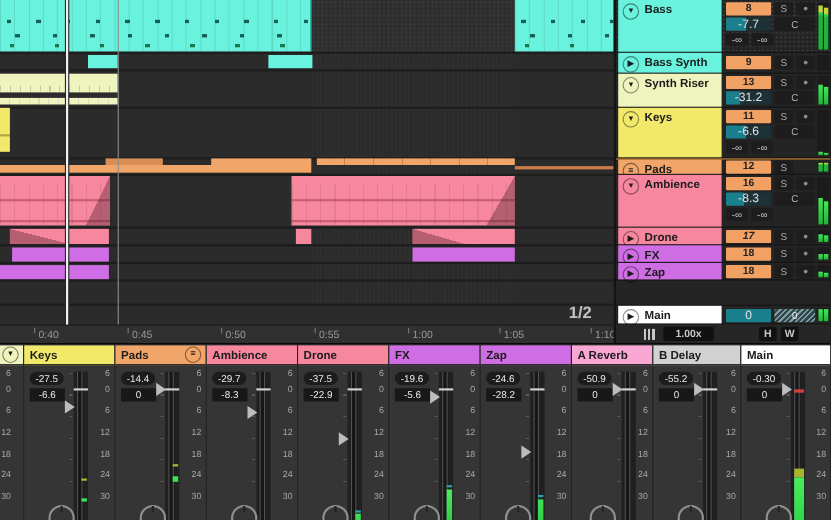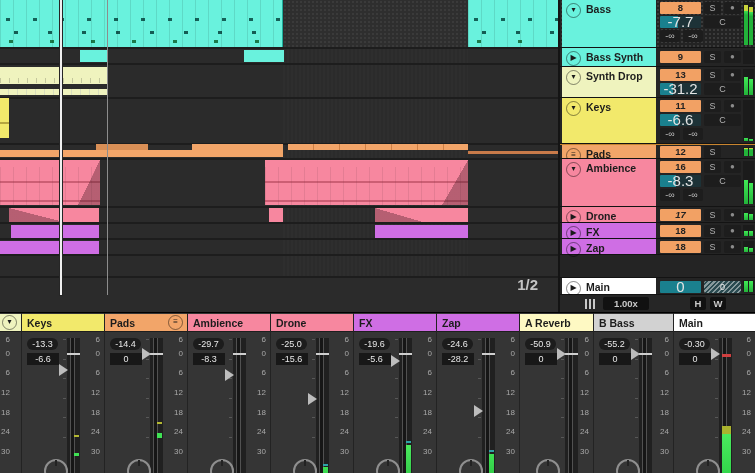--- a/index.html
+++ b/index.html
@@ -41,21 +41,21 @@
   #panel{position:absolute;left:558px;top:0;width:197px;height:312px;background:#242424;border-left:2px solid #141414;}
   .prow{position:absolute;left:0;right:0;border-bottom:1px solid #131313;box-sizing:border-box;}
   .pname{position:absolute;left:2px;top:0;bottom:0;width:94px;display:flex;align-items:flex-start;padding-top:3px;box-sizing:border-box;}
   .cicon{display:inline-block;width:13px;height:13px;line-height:12px;border:1px solid rgba(0,0,0,0.45);border-radius:50%;text-align:center;font-size:8px;color:#1b1b1b;margin:0 5px 0 4px;flex:none;}
   .tname{font-size:10.5px;font-weight:bold;color:#1c1c1c;white-space:nowrap;}
   .pctl{position:absolute;left:98px;right:0;top:0;bottom:0;}
   .numbox{position:absolute;left:2px;width:41px;height:12px;background:#f2a164;color:#222;font-size:9.5px;font-weight:bold;text-align:center;line-height:12px;border-radius:1px;}
   .sbtn,.dbtn{position:absolute;width:17px;height:12px;background:#1d1d1d;color:#b0b0b0;font-size:9px;text-align:center;line-height:12px;border-radius:2px;}
   .sbtn{left:46px;}
   .dbtn{left:66px;color:#8c8c8c;font-size:8px;}
-  .volbox{position:absolute;left:2px;width:41px;height:12px;color:#e3e3e3;font-size:15px;text-align:center;line-height:12px;border-radius:1px;}
+  .volbox{position:absolute;left:2px;width:41px;height:12px;color:#e3e3e3;font-size:11px;text-align:center;line-height:12px;border-radius:1px;}
   .cbtn{position:absolute;left:46px;width:37px;height:12px;background:#1d1d1d;color:#b0b0b0;font-size:9px;text-align:center;line-height:12px;border-radius:2px;}
   .infbox{position:absolute;width:20px;height:12px;background:#1d1d1d;color:#c0c0c0;font-size:9px;text-align:center;line-height:12px;border-radius:2px;}
   .pmeter{position:absolute;right:3px;top:2px;bottom:2px;width:9px;display:flex;gap:1px;align-items:flex-end;background:#1b1b1b;padding:0 1px;}
   .pbar{flex:1;background:linear-gradient(to top,#23b33a,#41e956);}
   .pbar.ytip{background:linear-gradient(to top,#23b33a 75%,#3fe254 86%,#c9d43b 86%);}
   #transport{position:absolute;left:0;right:0;top:295px;height:17px;background:#262626;}
   .tbox{position:absolute;top:2px;height:13px;background:#111;color:#c9c9c9;font-size:9.5px;font-weight:bold;text-align:center;line-height:13px;border-radius:2px;}
   
   #mixer{position:absolute;left:0;top:312px;width:755px;height:161px;background:#353535;border-top:1px solid #000;box-sizing:border-box;}
   .strip{position:absolute;top:0;bottom:0;border-left:1px solid #232323;box-sizing:border-box;}
@@ -142,20 +142,36 @@
     <div class="rowdiv" style="top:238px;"></div>
 
     <div class="clip clip-magenta" style="left:0;top:241px;width:99px;height:13px;"></div>
     <div class="rowdiv" style="top:254px;"></div>
     <div class="rowdiv" style="top:276px;"></div>
 
     <div id="editline"></div>
     <div id="playhead"></div>
     <div id="pageind">1/2</div>
 
+    <div id="ruler">
+      <i class="rtick" style="left:31px;"></i>
+        <span class="rlab" style="left:35px;">0:40</span>
+      <i class="rtick" style="left:116px;"></i>
+        <span class="rlab" style="left:120px;">0:45</span>
+      <i class="rtick" style="left:201px;"></i>
+        <span class="rlab" style="left:205px;">0:50</span>
+      <i class="rtick" style="left:286px;"></i>
+        <span class="rlab" style="left:290px;">0:55</span>
+      <i class="rtick" style="left:371px;"></i>
+        <span class="rlab" style="left:375px;">1:00</span>
+      <i class="rtick" style="left:454px;"></i>
+        <span class="rlab" style="left:458px;">1:05</span>
+      <i class="rtick" style="left:537px;"></i>
+        <span class="rlab" style="left:541px;">1:10</span>
+    </div>
   </div>
 
   <div id="panel">
 
     <div class="prow dots" style="top:0;height:48px;background-color:#232323;">
       <div class="pname" style="background:#69f2dd;">
         <span class="cicon">▾</span>
         <span class="tname">Bass</span>
       </div>
       <div class="pctl">
@@ -185,21 +201,21 @@
         <div class="pmeter">
             <div class="pbar" style="height:0;"></div>
             <div class="pbar" style="height:0;"></div>
           </div>
       </div>
     </div>
 
     <div class="prow" style="top:67px;height:31px;">
       <div class="pname" style="background:#eff3be;">
         <span class="cicon">▾</span>
-        <span class="tname">Synth Drop</span>
+        <span class="tname">Synth Riser</span>
       </div>
       <div class="pctl">
         <div class="numbox" style="top:2px;">13</div>
         <div class="sbtn" style="top:2px;">S</div>
         <div class="dbtn" style="top:2px;">●</div>
         <div class="volbox" style="top:16px;background:linear-gradient(90deg,#1a808e 32%,#1d3237 32%);">-31.2</div>
         <div class="cbtn" style="top:16px;">C</div>
         <div class="pmeter">
             <div class="pbar" style="height:68%;"></div>
             <div class="pbar" style="height:62%;"></div>
@@ -347,21 +363,21 @@
         <span class="snum" style="top:95px;">18</span>
         <span class="snum" style="top:114px;">24</span>
         <span class="snum" style="top:134px;">30</span>
       </div>
     </div>
 
     <div class="strip" style="left:21px;width:83px;">
       <div class="shead" style="background:#f2e96b;">
           <span class="tname">Keys</span>
         </div>
-      <div class="pill">-13.3</div>
+      <div class="pill">-27.5</div>
       <div class="fval">-6.6</div>
       <div class="ticks"></div>
       <div class="ftrack">
           <div class="fslot"></div>
           <div class="zdash"></div>
         <div class="mseg" style="top:97px;height:2px;background:#b4b832;"></div>
         <div class="mseg" style="top:115px;height:3px;background:#3fe254;"></div>
       </div>
       <div class="ftri" style="top:51px;"></div>
       <div class="scol">
@@ -432,22 +448,22 @@
       </div>
       <div class="knob">
           <div class="knotch"></div>
         </div>
     </div>
 
     <div class="strip" style="left:270px;width:83px;">
       <div class="shead" style="background:#f7879f;">
           <span class="tname">Drone</span>
         </div>
-      <div class="pill">-25.0</div>
-      <div class="fval">-15.6</div>
+      <div class="pill">-37.5</div>
+      <div class="fval">-22.9</div>
       <div class="ticks"></div>
       <div class="ftrack">
           <div class="fslot"></div>
           <div class="zdash"></div>
         <div class="mseg" style="top:126px;height:2px;background:#2fa3a8;"></div>
         <div class="mseg" style="top:129px;height:32px;background:linear-gradient(to top,#23b33a,#3fe254);"></div>
       </div>
       <div class="ftri" style="top:80px;"></div>
       <div class="scol">
         <span class="snum" style="top:22px;">6</span>
@@ -513,21 +529,21 @@
           <span class="snum" style="top:95px;">18</span>
           <span class="snum" style="top:114px;">24</span>
           <span class="snum" style="top:134px;">30</span>
       </div>
       <div class="knob">
           <div class="knotch"></div>
         </div>
     </div>
 
     <div class="strip" style="left:519px;width:74px;">
-      <div class="shead" style="background:#fef9c3;">
+      <div class="shead" style="background:#f9a8d4;">
           <span class="tname">A Reverb</span>
         </div>
       <div class="pill">-50.9</div>
       <div class="fval">0</div>
       <div class="ticks"></div>
       <div class="ftrack">
           <div class="fslot"></div>
           <div class="zdash"></div>
         </div>
       <div class="ftri" style="top:35px;"></div>
@@ -540,21 +556,21 @@
           <span class="snum" style="top:114px;">24</span>
           <span class="snum" style="top:134px;">30</span>
       </div>
       <div class="knob" style="left:16px;">
           <div class="knotch"></div>
         </div>
     </div>
 
     <div class="strip" style="left:593px;width:80px;">
       <div class="shead" style="background:#d2d2d2;">
-          <span class="tname">B Bass</span>
+          <span class="tname">B Delay</span>
         </div>
       <div class="pill">-55.2</div>
       <div class="fval">0</div>
       <div class="ticks"></div>
       <div class="ftrack">
           <div class="fslot"></div>
           <div class="zdash"></div>
         </div>
       <div class="ftri" style="top:35px;"></div>
       <div class="scol">

